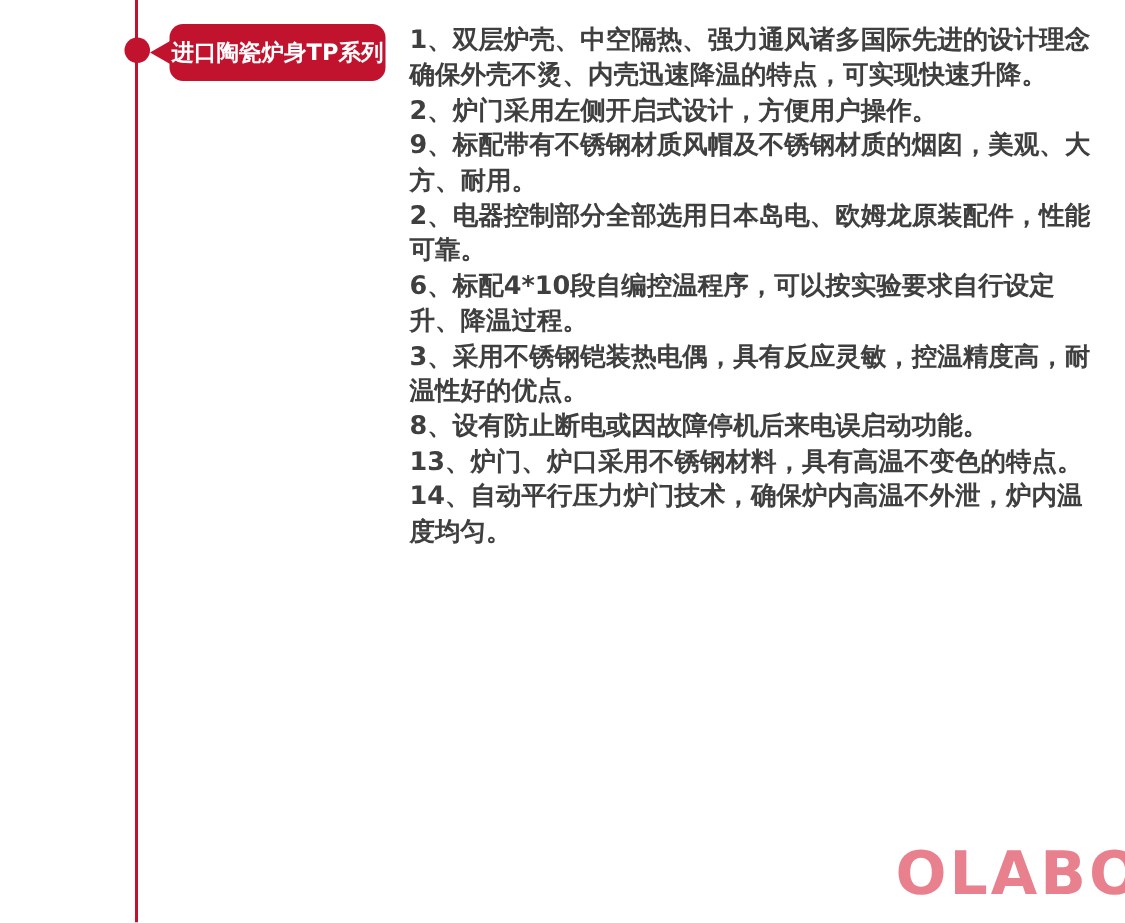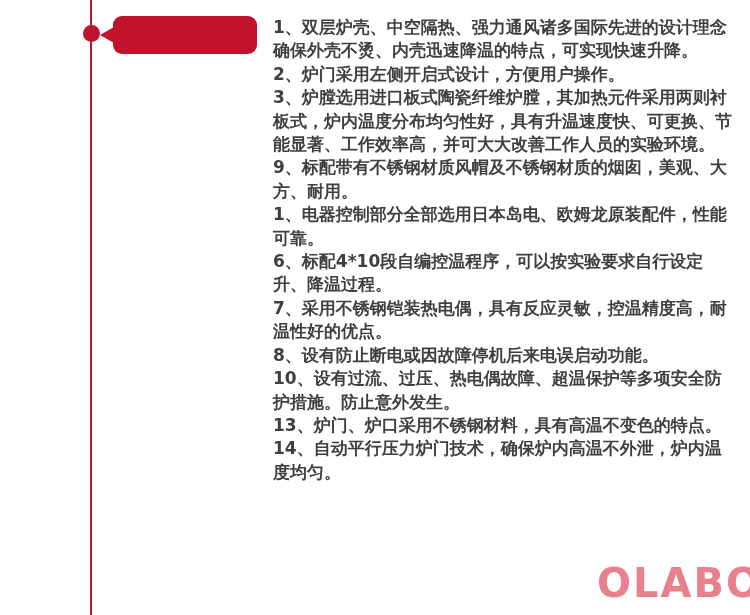--- a/index.html
+++ b/index.html
@@ -92,29 +92,28 @@
   .features { z-index: 1; }
 </style>
 </head>
 <body>
 
 <div class="vline"></div>
 <div class="dot"></div>
 
 <div class="bubble">
   <span class="bubble-arrow"></span>
+  <span>进口陶瓷炉身TP系列</span>
 </div>
 
 <div class="features">
     <p>1、双层炉壳、中空隔热、强力通风诸多国际先进的设计理念确保外壳不烫、内壳迅速降温的特点，可实现快速升降。</p>
     <p>2、炉门采用左侧开启式设计，方便用户操作。</p>
-    <p>3、炉膛选用进口板式陶瓷纤维炉膛，其加热元件采用两则衬板式，炉内温度分布均匀性好，具有升温速度快、可更换、节能显著、工作效率高，并可大大改善工作人员的实验环境。</p>
     <p>9、标配带有不锈钢材质风帽及不锈钢材质的烟囱，美观、大方、耐用。</p>
-    <p>1、电器控制部分全部选用日本岛电、欧姆龙原装配件，性能可靠。</p>
+    <p>2、电器控制部分全部选用日本岛电、欧姆龙原装配件，性能可靠。</p>
     <p>6、标配4*10段自编控温程序，可以按实验要求自行设定升、降温过程。</p>
-    <p>7、采用不锈钢铠装热电偶，具有反应灵敏，控温精度高，耐温性好的优点。</p>
+    <p>3、采用不锈钢铠装热电偶，具有反应灵敏，控温精度高，耐温性好的优点。</p>
     <p>8、设有防止断电或因故障停机后来电误启动功能。</p>
-    <p>10、设有过流、过压、热电偶故障、超温保护等多项安全防护措施。防止意外发生。</p>
     <p>13、炉门、炉口采用不锈钢材料，具有高温不变色的特点。</p>
     <p>14、自动平行压力炉门技术，确保炉内高温不外泄，炉内温度均匀。</p>
   </div>
 
 <div class="watermark">OLABO</div>
 
 </body></html>

